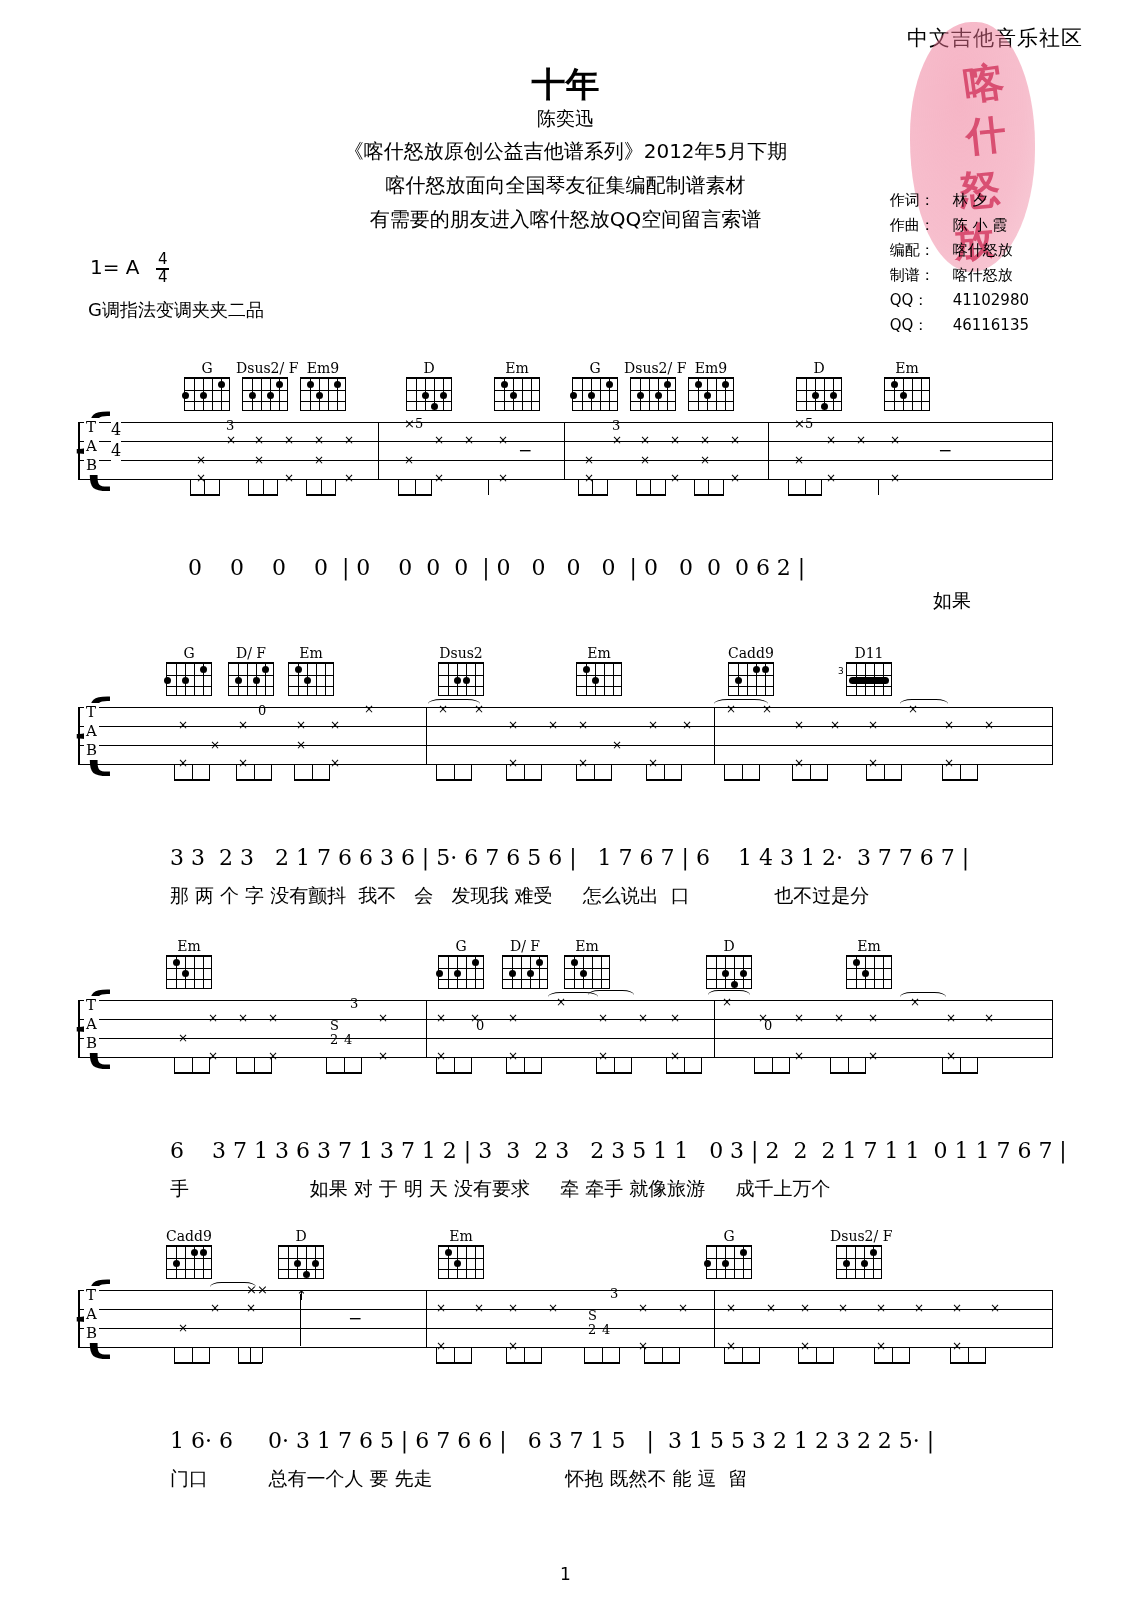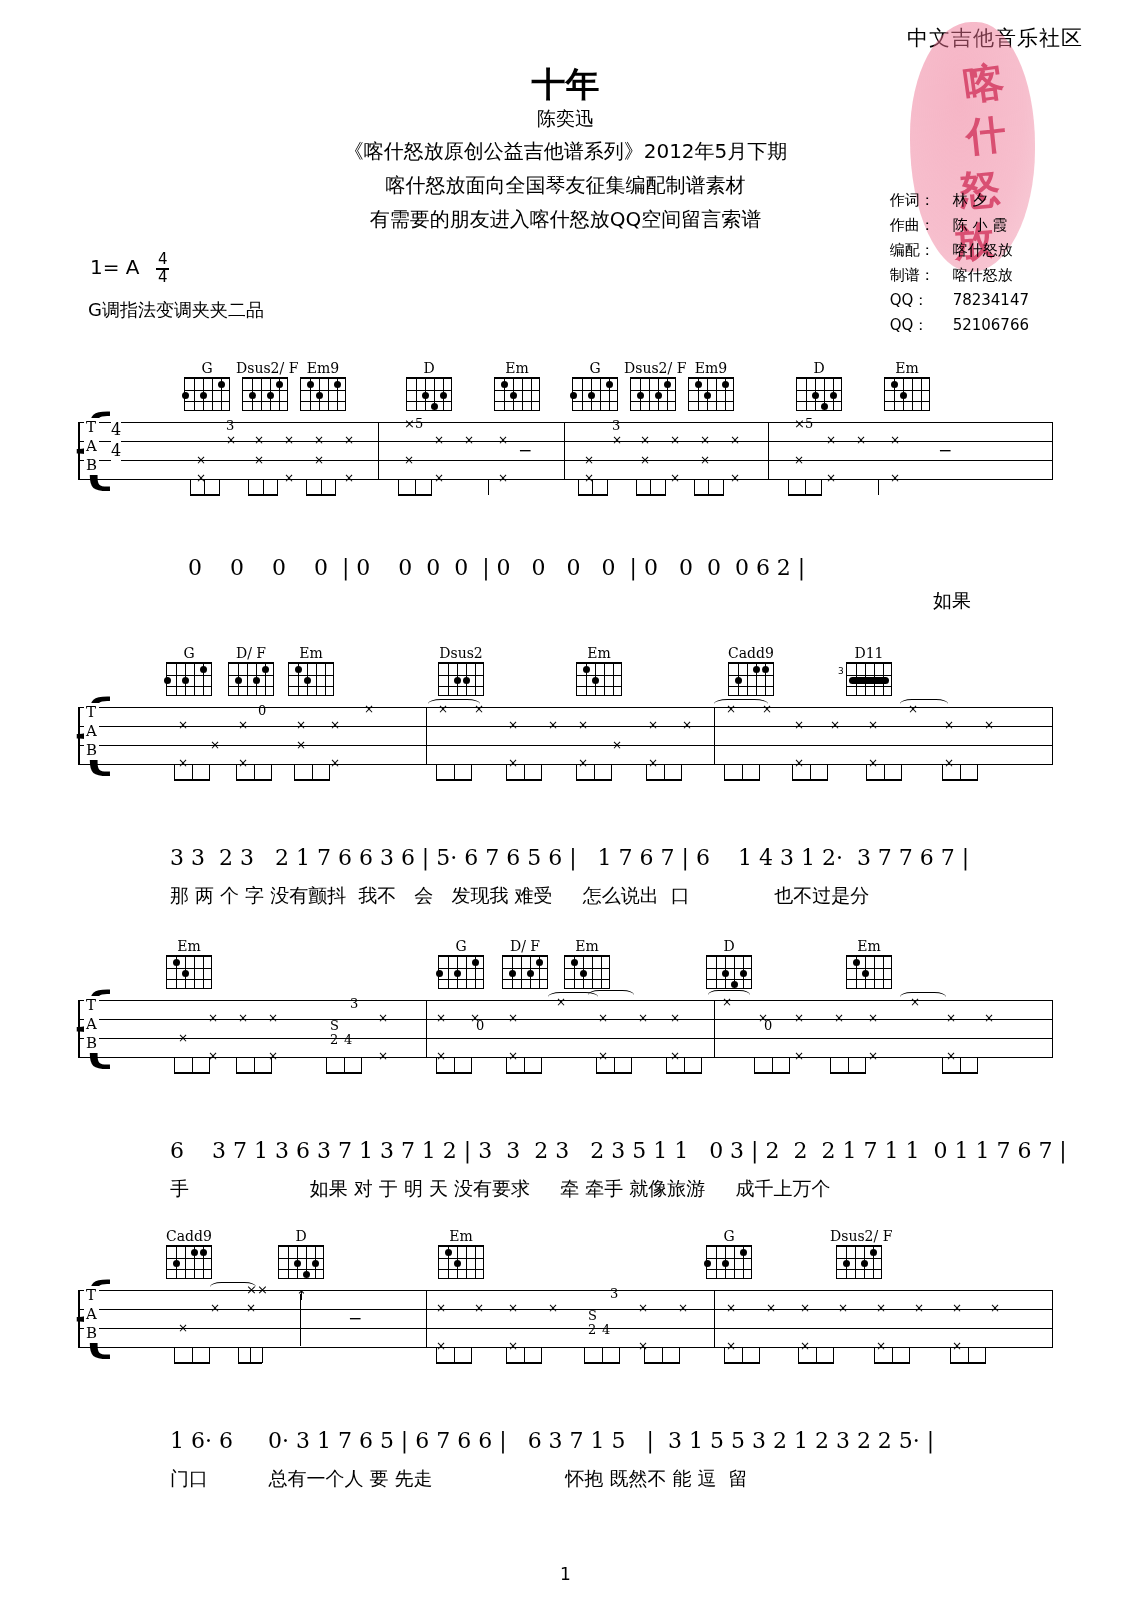--- a/index.html
+++ b/index.html
@@ -110,25 +110,25 @@
     <tr>
           <td class="lab">编配：</td>
           <td>喀什怒放</td>
         </tr>
     <tr>
           <td class="lab">制谱：</td>
           <td>喀什怒放</td>
         </tr>
     <tr>
           <td class="lab">QQ：</td>
-          <td>78234147</td>
+          <td>41102980</td>
         </tr>
     <tr>
           <td class="lab">QQ：</td>
-          <td>52106766</td>
+          <td>46116135</td>
         </tr>
   </tbody>
     </table>
 </div>
 
 <div class="keysig">
   <span>1=</span>
   <span>A</span>
   <span class="frac">
     <span class="n">4</span>

